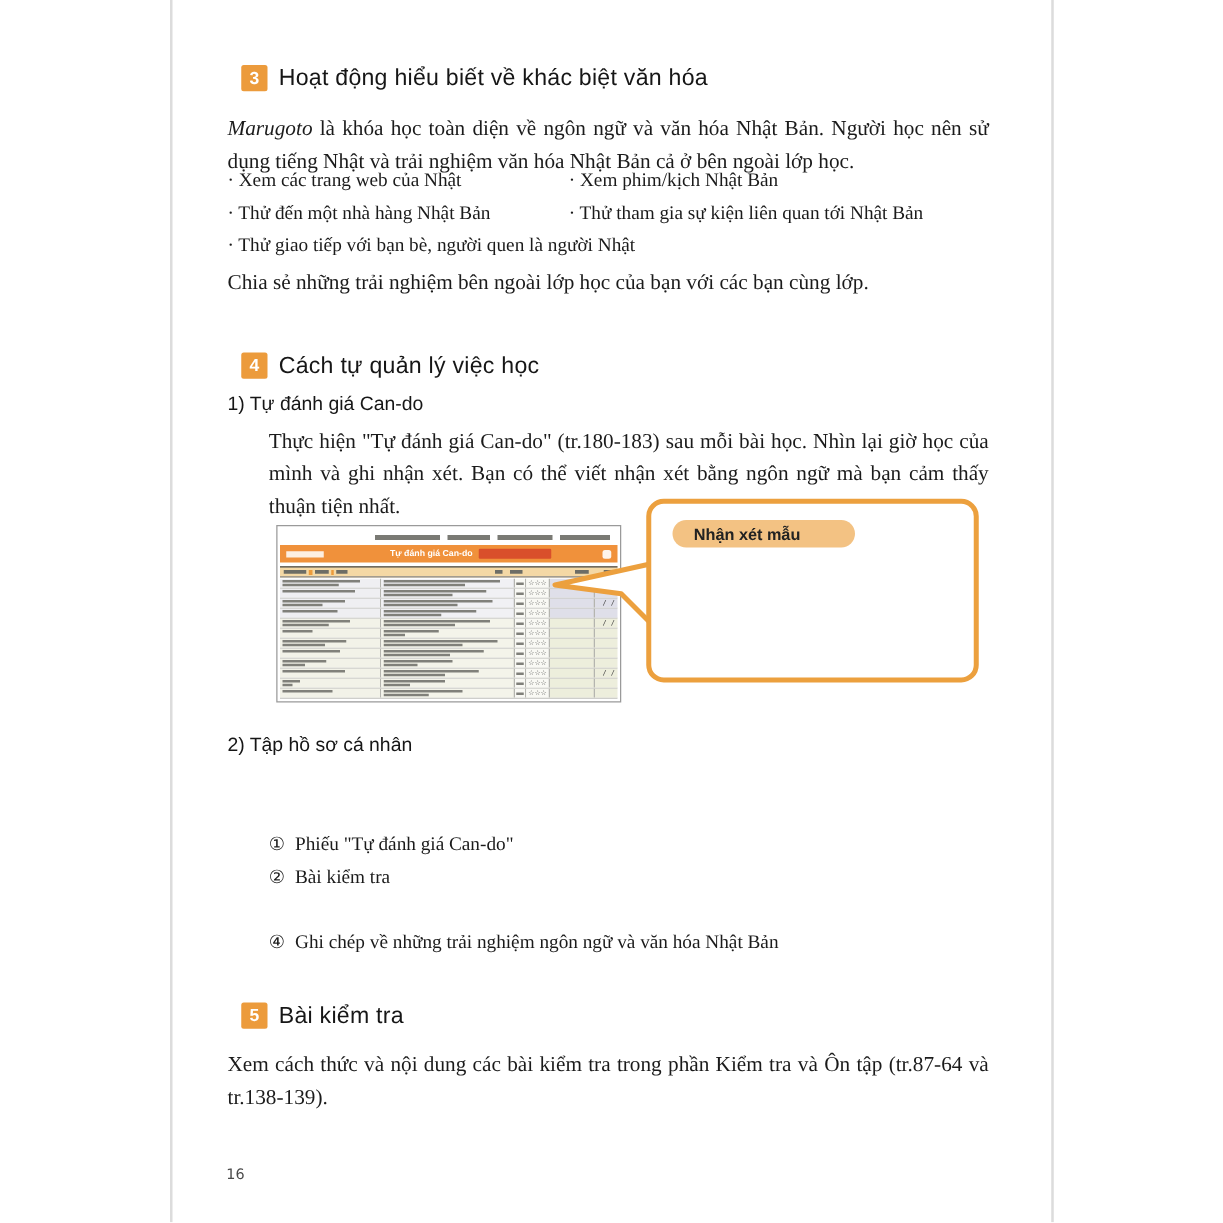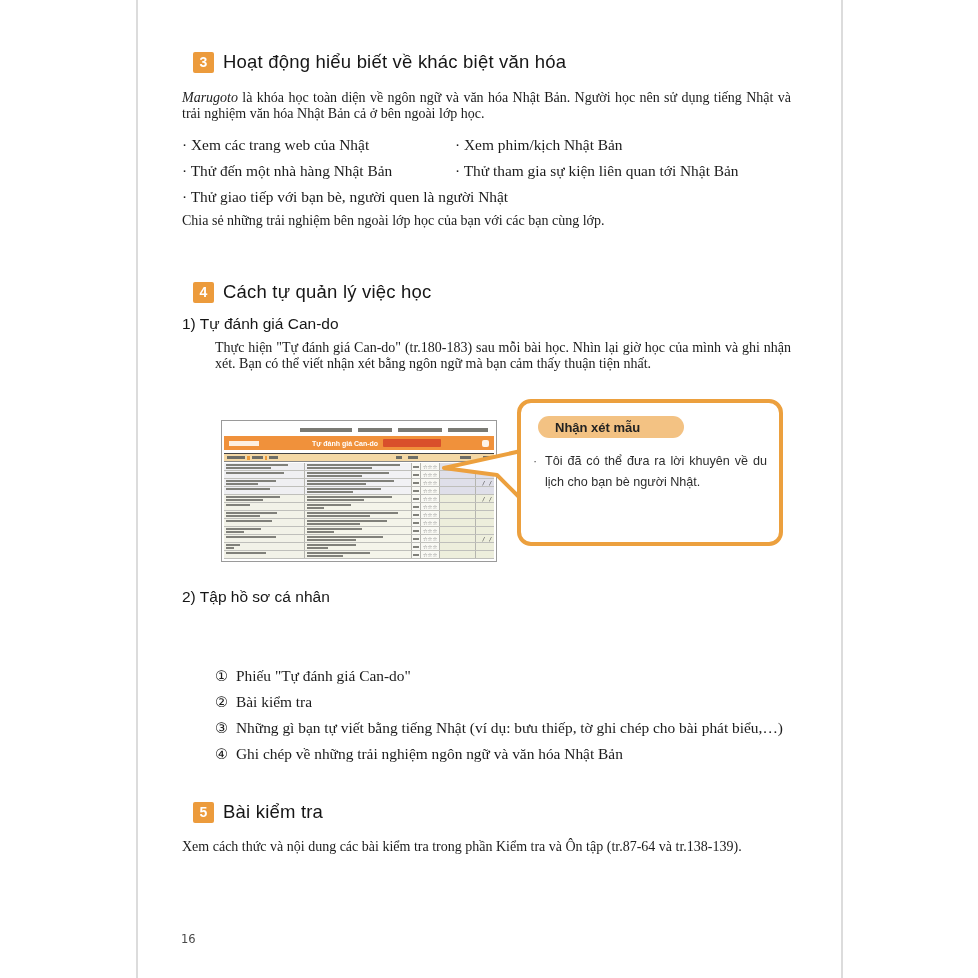--- a/index.html
+++ b/index.html
@@ -23,21 +23,21 @@
   .sec-header{position:absolute;display:flex;align-items:center;gap:9px;
               font-family:"Liberation Sans",sans-serif;}
   .sec-num{width:21px;height:21px;background:var(--accent);color:#fff;border-radius:2px;
            display:flex;align-items:center;justify-content:center;
            font-size:14px;font-weight:bold;}
   .sec-title{font-size:18.5px;font-weight:normal;color:#161616;letter-spacing:.2px;}
 
   .subhead{position:absolute;left:182px;font-family:"Liberation Sans",sans-serif;
            font-size:15.5px;font-weight:normal;color:#161616;}
 
-  .para{position:absolute;left:182px;width:609px;font-size:14px;line-height:16px;
+  .para{position:absolute;left:182px;width:609px;font-size:17px;line-height:26px;
         text-align:justify;color:var(--ink);}
   .para.indent{left:215px;width:576px;}
   .em{font-style:italic;}
 
   .bullet-row{position:absolute;left:0;top:0;width:978px;height:24px;font-size:15.4px;}
   .bullet-row .c1{position:absolute;left:182px;white-space:nowrap;}
   .bullet-row .c2{position:absolute;left:455px;white-space:nowrap;}
 
   .num-list-item{position:absolute;left:215px;width:580px;font-size:15.4px;line-height:24px;
                  color:var(--ink);}
@@ -344,34 +344,30 @@
         </div>
       </div>
   </div>
 
   <svg class="callout-tail" width="82" height="54" viewBox="0 0 82 54">
     <polygon points="80,3 3,20 56,27 80,51" fill="#ffffff" stroke="#ECA03E" stroke-width="4" stroke-linejoin="round"></polygon>
   </svg>
   <div class="callout">
     <div class="callout-pill">Nhận xét mẫu</div>
     <ul class="callout-items">
-      <li>Tôi đã có thể đưa ra lời khuyên về du lịch cho bạn bè người Nhật.</li>
     </ul>
   </div>
 
   <div class="subhead" style="top:588px;">2) Tập hồ sơ cá nhân</div>
 
   <div class="num-list-item" style="top:664px;">
     <span class="circ">①</span><span>Phiếu "Tự đánh giá Can-do"</span>
   </div>
   <div class="num-list-item" style="top:690px;">
     <span class="circ">②</span><span>Bài kiểm tra</span>
-  </div>
-  <div class="num-list-item" style="top:716px;">
-    <span class="circ">③</span><span>Những gì bạn tự viết bằng tiếng Nhật (ví dụ: bưu thiếp, tờ ghi chép cho bài phát biểu,…)</span>
   </div>
   <div class="num-list-item" style="top:742px;">
     <span class="circ">④</span><span>Ghi chép về những trải nghiệm ngôn ngữ và văn hóa Nhật Bản</span>
   </div>
 
   <div class="sec-header" style="left:193px;top:801px;">
     <div class="sec-num">5</div>
     <div class="sec-title">Bài kiểm tra</div>
   </div>
   <p class="para" style="top:839px;">Xem cách thức và nội dung các bài kiểm tra trong phần Kiểm tra và Ôn tập (tr.87-64 và tr.138-139).</p>

